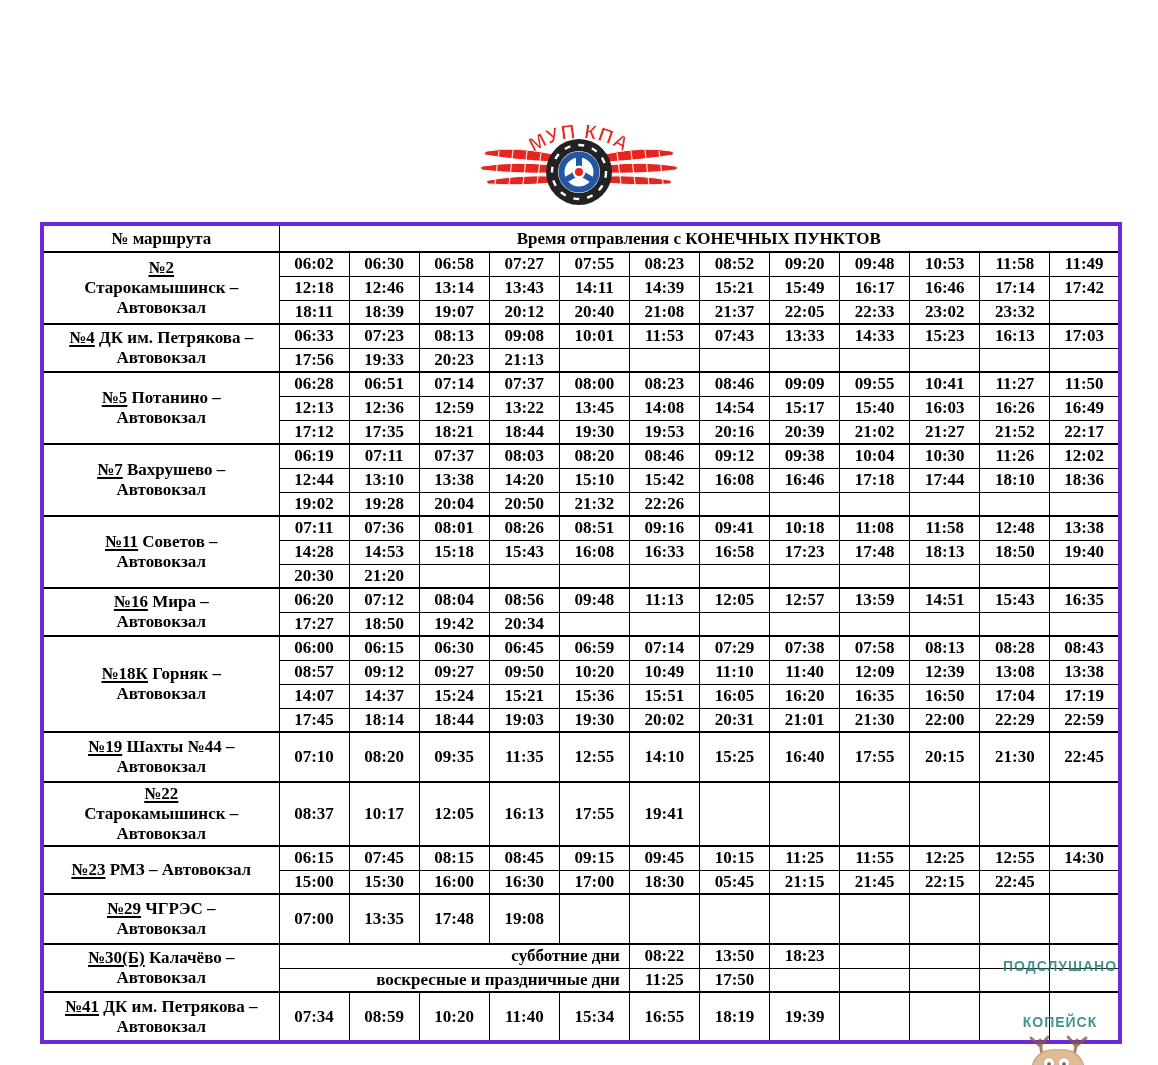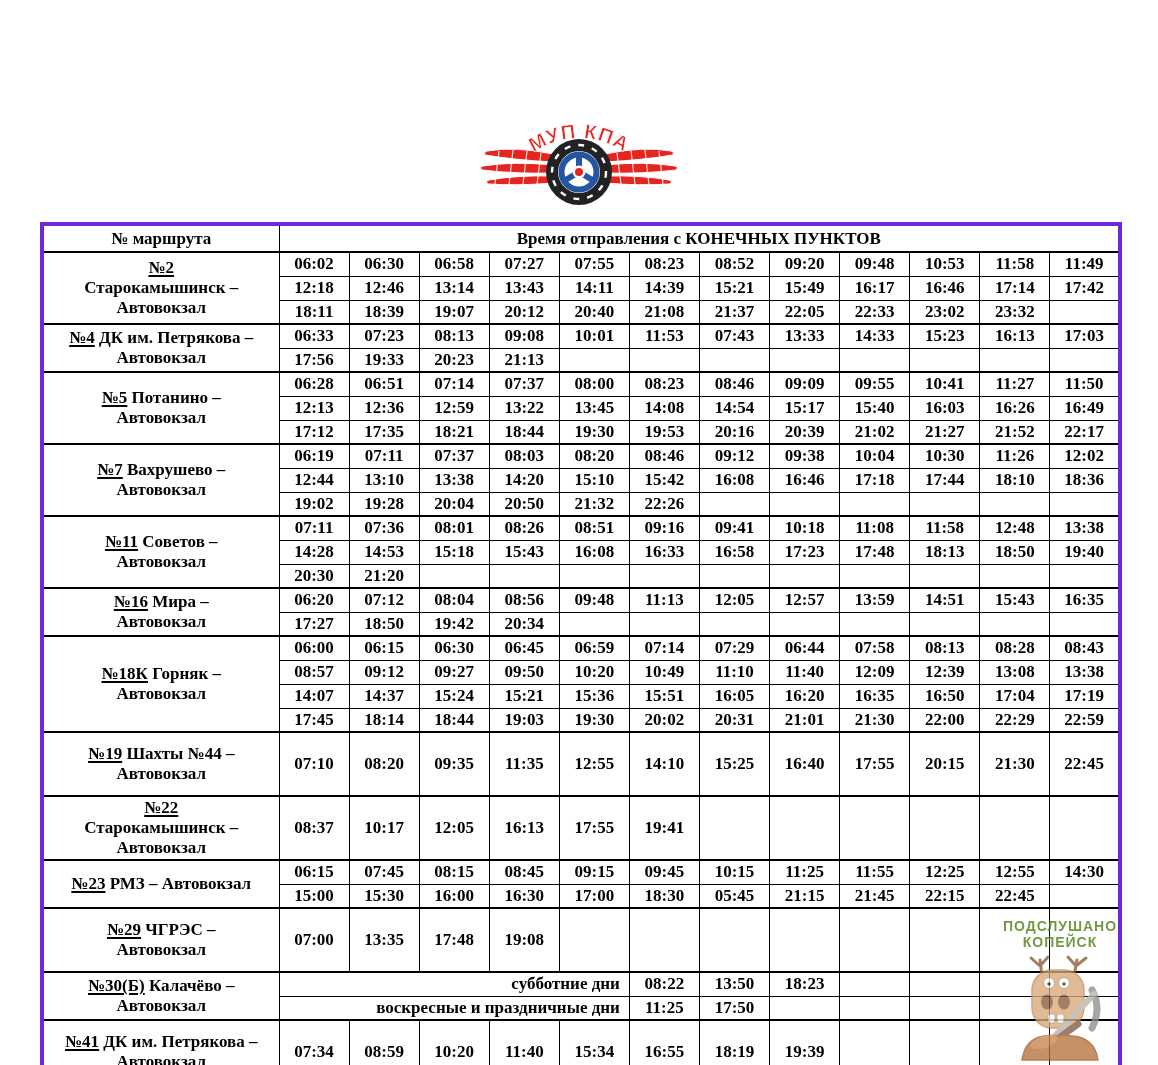--- a/index.html
+++ b/index.html
@@ -12,32 +12,32 @@
             font-size:24px;font-weight:bold;}
   .subtitle span{text-decoration:underline;text-decoration-thickness:2px;text-underline-offset:4px;}
   .logo-wrap{position:absolute;left:0;right:0;top:120px;display:flex;justify-content:center;}
   
   .tbl-wrap{position:absolute;left:40px;top:222px;}
   table{border-collapse:collapse;table-layout:fixed;width:1078px;border:4px solid #6d28d9;}
   th,td{border:1px solid #000;text-align:center;vertical-align:middle;padding:0;
         font-weight:bold;font-size:17px;font-family:"Liberation Serif",serif;overflow:hidden;}
   thead tr{height:28px;}
   tbody tr{height:24px;}
-  tbody tr.tall2{height:64px;}
+  tbody tr.tall2{height:50px;}
   tbody tr.tall3{height:60px;}
   .group-start td{border-top:2px solid #000;}
   .route-cell{line-height:1.18;padding:1px 2px;}
   .route-cell .u{text-decoration:underline;text-decoration-thickness:2px;text-underline-offset:2px;}
   .span-label{text-align:right;padding-right:9px;margin-left:24px;}
   
   .watermark{position:absolute;left:982px;top:918px;width:156px;opacity:0.78;
              pointer-events:none;text-align:center;z-index:5;}
   .wm-text{font-family:"Liberation Sans",sans-serif;font-weight:bold;font-size:14px;
-           letter-spacing:1px;color:#4d7c0f;line-height:1.15;
-           text-shadow:0 0 2px #ffffff;}
+           letter-spacing:1px;color:#0f766e;line-height:1.15;
+           text-shadow:0 0 2px #ffffff;margin-top:40px;}
 </style>
 </head>
 <body>
 
 <div id="page">
 
 
   <div class="logo-wrap">
     <svg width="208" height="96" viewBox="0 0 208 96">
 
@@ -354,21 +354,21 @@
               <div><span class="u">№18К</span> Горняк –</div>
               <div>Автовокзал</div>
             </td>
             <td class="time-cell">06:00</td>
             <td class="time-cell">06:15</td>
             <td class="time-cell">06:30</td>
             <td class="time-cell">06:45</td>
             <td class="time-cell">06:59</td>
             <td class="time-cell">07:14</td>
             <td class="time-cell">07:29</td>
-            <td class="time-cell">06:44</td>
+            <td class="time-cell">07:38</td>
             <td class="time-cell">07:58</td>
             <td class="time-cell">08:13</td>
             <td class="time-cell">08:28</td>
             <td class="time-cell">08:43</td>
           </tr>
           <tr>
             <td class="time-cell">08:57</td>
             <td class="time-cell">09:12</td>
             <td class="time-cell">09:27</td>
             <td class="time-cell">09:50</td>

